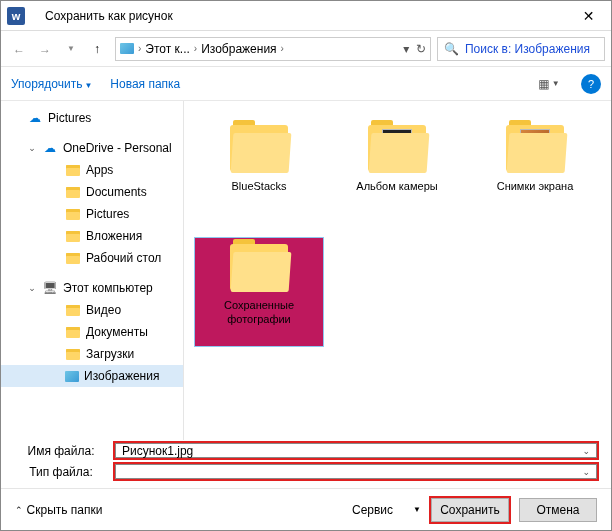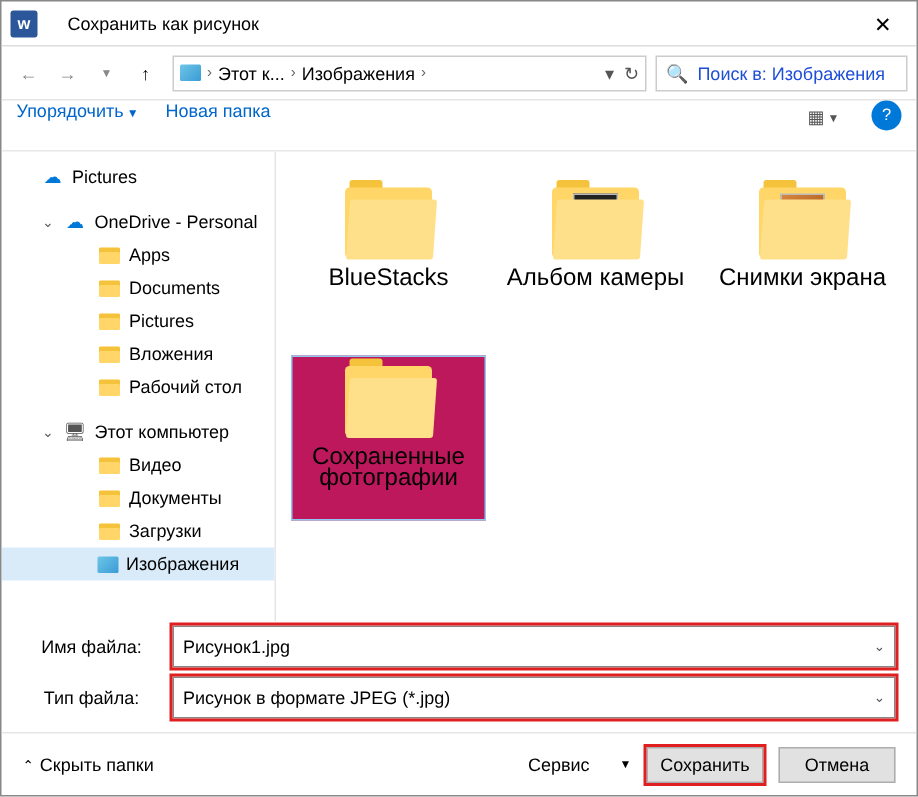--- a/index.html
+++ b/index.html
@@ -9,21 +9,21 @@
 .titlebar .title { margin-left: 20px; flex: 1; }
 .titlebar .close { width: 45px; height: 30px; display: flex; align-items: center; justify-content: center; font-size: 14px; }
 .navrow { height: 36px; display: flex; align-items: center; padding: 4px 6px; gap: 2px; border-bottom: 1px solid #e5e5e5; }
 .nav-btn { width: 24px; height: 24px; display: flex; align-items: center; justify-content: center; color: #888; }
 .nav-btn.enabled { color: #000; }
 .breadcrumb { flex: 1; height: 24px; border: 1px solid #ccc; display: flex; align-items: center; padding: 0 4px; gap: 4px; margin: 0 4px; background: #fff; }
 .bc-sep { color: #666; font-size: 10px; }
 .bc-drop { margin-left: auto; display: flex; align-items: center; gap: 3px; color: #555; }
 .search { width: 168px; height: 24px; border: 1px solid #ccc; display: flex; align-items: center; padding: 0 6px; color: #777; gap: 6px; }
 .search .mag { font-size: 12px; }
-.toolrow { height: 34px; display: flex; align-items: flex-start; padding: 0 10px; gap: 18px; border-bottom: 1px solid #e8e8e8; }
+.toolrow { height: 34px; display: flex; align-items: center; padding: 0 10px; gap: 18px; border-bottom: 1px solid #e8e8e8; }
 .toolrow .link { color: #0066cc; }
 .toolrow .drop { font-size: 8px; color: #0066cc; margin-left: 2px; }
 .toolrow .spacer { flex: 1; }
 .toolrow .iconbtn { width: 28px; height: 22px; display: flex; align-items: center; justify-content: center; color: #555; }
 .help { width: 20px; height: 20px; border-radius: 50%; background: #0078d7; color: #fff; display: flex; align-items: center; justify-content: center; font-size: 11px; }
 .body { flex: 1; display: flex; overflow: hidden; }
 .tree { width: 183px; border-right: 1px solid #e5e5e5; padding: 6px 0; overflow-y: auto; }
 .tree-item { display: flex; align-items: center; height: 22px; padding-left: 8px; gap: 5px; white-space: nowrap; }
 .tree-item.l1 { padding-left: 26px; }
 .tree-item.l2 { padding-left: 64px; }
@@ -38,24 +38,24 @@
 .files { flex: 1; padding: 18px 10px; display: flex; flex-wrap: wrap; align-content: flex-start; gap: 8px 8px; }
 .file { width: 130px; height: 110px; display: flex; flex-direction: column; align-items: center; justify-content: flex-start; padding-top: 6px; text-align: center; }
 .file.sel { background: #be185d; border: 1px solid #8ec7f0; }
 .folder-big { width: 58px; height: 46px; position: relative; margin-bottom: 8px; }
 .folder-back { position: absolute; inset: 0; background: #ffd667; border-radius: 3px 3px 2px 2px; }
 .folder-tab { position: absolute; top: -5px; left: 3px; width: 22px; height: 8px; background: #f5c33b; border-radius: 2px 2px 0 0; }
 .folder-front { position: absolute; left: 2px; right: -2px; top: 8px; bottom: -2px; background: #ffe08a; border-radius: 2px; transform: skewX(-4deg); }
 .thumb { position: absolute; top: 4px; left: 14px; width: 30px; height: 34px; background: #fff; border: 1px solid #bbb; }
 .thumb.dark { background: #222; }
 .thumb.photo { background: linear-gradient(135deg,#d6863e,#a04f1a); }
-.file-label { font-size: 16px; line-height: 14px; max-width: 120px; }
+.file-label { font-size: 11px; line-height: 14px; max-width: 120px; }
 .formrow { display: flex; align-items: center; padding: 3px 14px; gap: 8px; }
 .formrow label { width: 92px; text-align: center; }
-.combo { flex: 1; height: 28px; border: 1px solid #888; display: flex; align-items: center; padding: 0 6px; position: relative; }
+.combo { flex: 1; height: 15px; border: 1px solid #888; display: flex; align-items: center; padding: 0 6px; position: relative; }
 .combo .caret { margin-left: auto; font-size: 9px; color: #555; }
 .hl-red { outline: 2px solid #e02020; outline-offset: 0; }
 .footer { height: 42px; display: flex; align-items: center; padding: 0 14px; gap: 10px; border-top: 1px solid #e5e5e5; margin-top: 6px; }
 .footer .expand { display: flex; align-items: center; gap: 4px; }
 .footer .spacer { flex: 1; }
 .footer .svc { display: flex; align-items: center; gap: 20px; }
 .btn { min-width: 78px; height: 24px; border: 1px solid #adadad; background: #e1e1e1; display: flex; align-items: center; justify-content: center; }
 </style>
 </head>
 <body>
@@ -191,21 +191,20 @@
 <div class="formrow">
   <label>Имя файла:</label>
   <div class="combo hl-red">
     <span>Рисунок1.jpg</span>
     <span class="caret">⌄</span>
   </div>
 </div>
 <div class="formrow">
   <label>Тип файла:</label>
   <div class="combo hl-red">
-    <span>Рисунок в формате JPEG (*.jpg)</span>
     <span class="caret">⌄</span>
   </div>
 </div>
 
 <div class="footer">
   <span class="expand">
       <span style="font-size:9px">⌃</span>
       <span>Скрыть папки</span>
     </span>
   <span class="spacer"></span>

